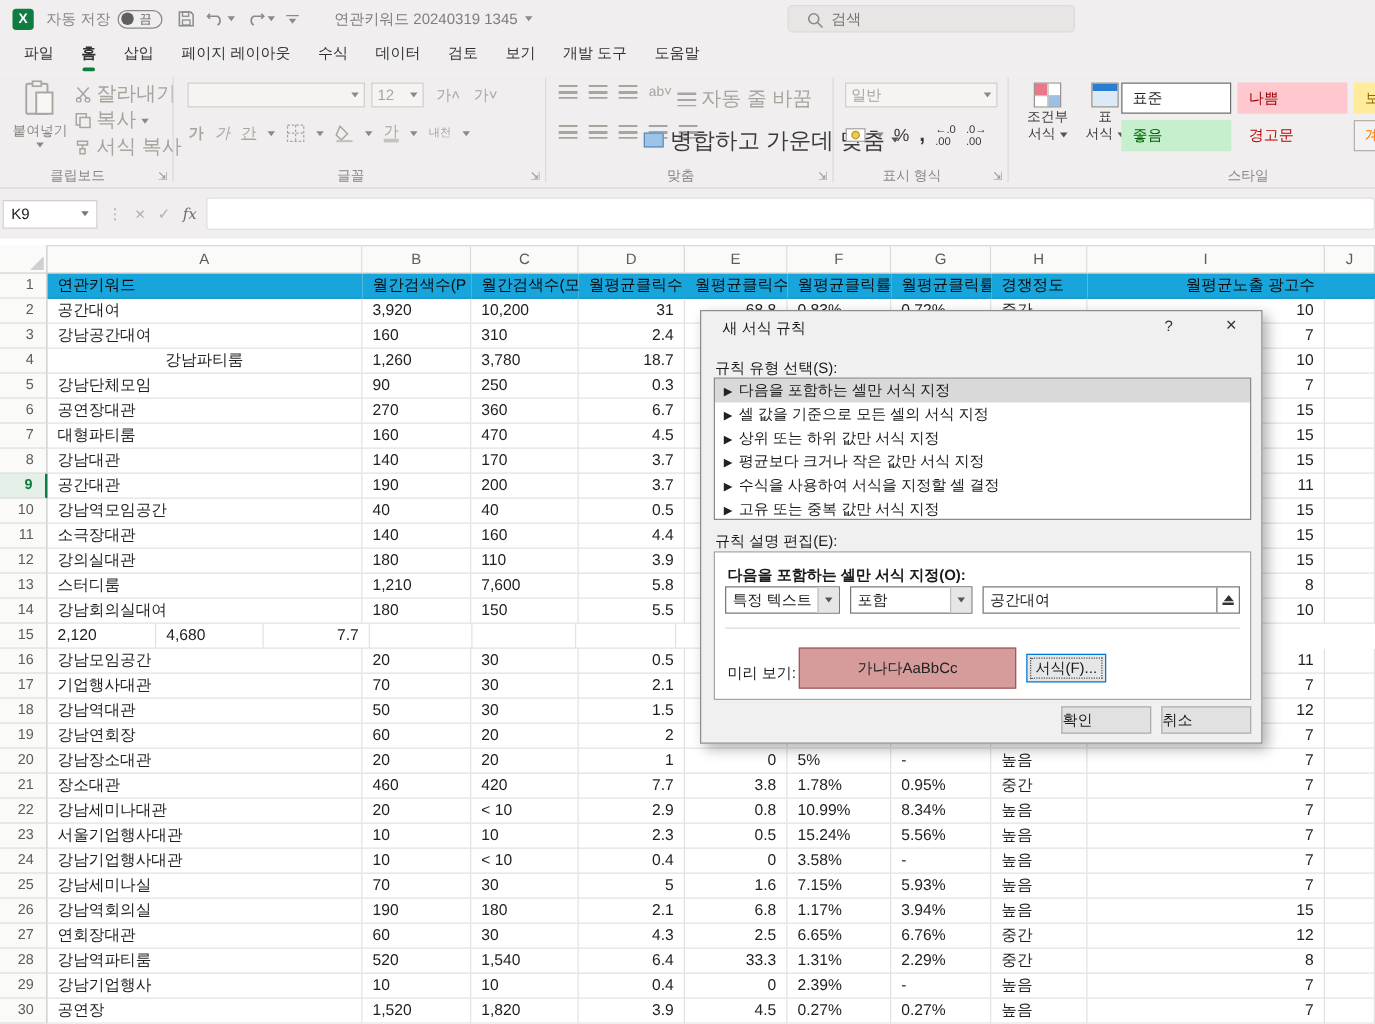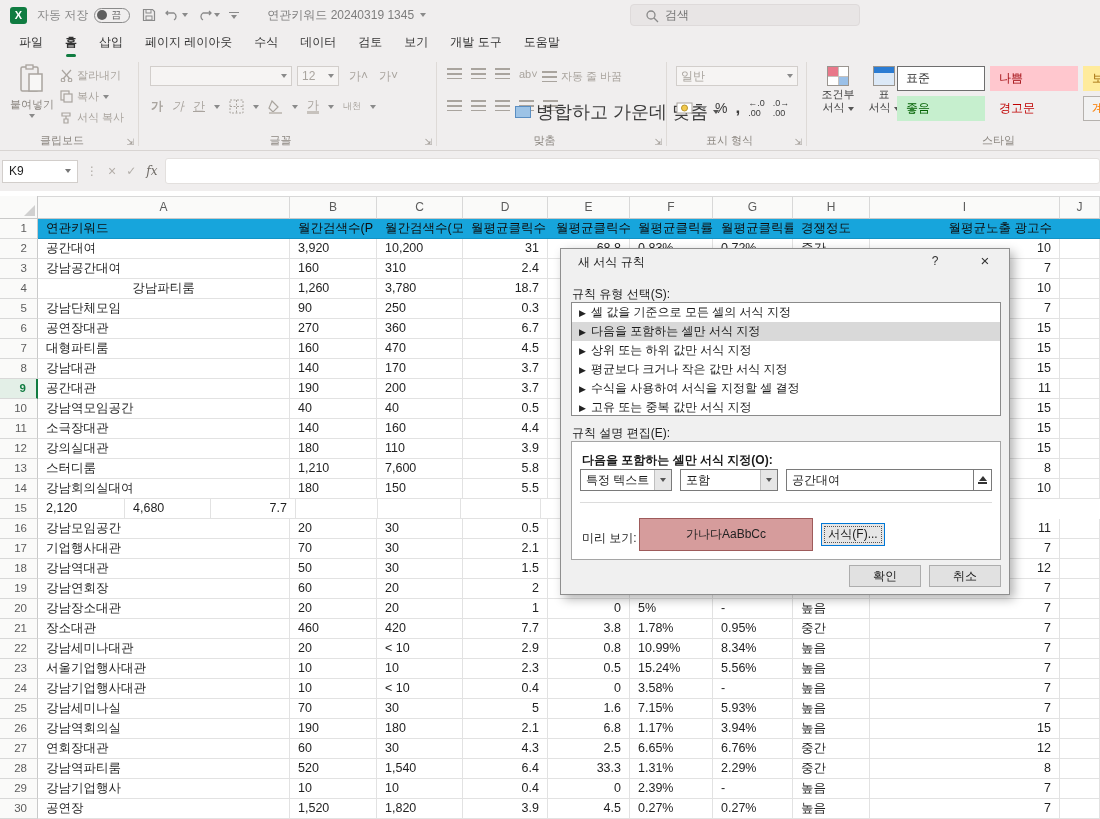--- a/index.html
+++ b/index.html
@@ -32,21 +32,21 @@
   .ribbon { position:absolute; left:0; top:58px; width:1100px; height:93px; background:#f0eeee; border-bottom:1px solid #d8d4d2; }
   .group { position:absolute; top:0; height:92px; }
   .group-label { position:absolute; bottom:2px; left:0; right:14px; text-align:center; font-size:11px; color:#8c8781; }
   .launcher { position:absolute; bottom:3px; right:4px; font-size:9px; color:#9a958f; }
   .vsep { position:absolute; top:4px; bottom:4px; width:1px; background:#dedad7; }
   .gicon { color:#a9a49e; }
   .glabel { font-size:11px; color:#8c8781; white-space:nowrap; }
   .small-btn { display:flex; align-items:center; gap:4px; height:21px; padding:0 2px; }
   .paste-btn { position:absolute; left:10px; top:6px; width:44px; text-align:center; }
   .fake-select { background:#f6f4f3; border:1px solid #d2cecb; height:20px; display:flex; align-items:center; justify-content:space-between; padding:0 4px; color:#a9a49e; }
-  .mini { font-size:11px; color:#a9a49e; white-space:nowrap; }
+  .mini { font-size:16px; color:#a9a49e; white-space:nowrap; }
   .txtbtn { color:#3b3b3b; font-size:18px; white-space:nowrap; }
   .style-cell { position:absolute; width:88px; height:25px; line-height:23px; padding-left:8px; font-size:12px; border:1px solid transparent; white-space:nowrap; overflow:hidden; }
   .style-cell.selected { border:1px solid #6e6e6e; }
   .style-cell.bordered { border:1px solid #b5b1ad; }
   .cf-grid { width:22px; height:20px; display:grid; grid-template-columns:1fr 1fr; border:1px solid #9a958f; margin:0 auto; }
   .cf-grid span:nth-child(1){background:#e8788a;} .cf-grid span:nth-child(2){background:#fff;border-left:1px solid #c7c2bd;}
   .cf-grid span:nth-child(3){background:#fff;border-top:1px solid #c7c2bd;} .cf-grid span:nth-child(4){background:#9ac0e8;border-left:1px solid #c7c2bd;border-top:1px solid #c7c2bd;}
   .tbl-grid { width:22px; height:20px; border:1px solid #9a958f; margin:0 auto; background:linear-gradient(#2b7cd3 0 6px, #dce9f7 6px); }
   .two-line { font-size:11px; color:#3b3b3b; text-align:center; line-height:13px; margin-top:2px; }
   .align-lines { width:15px; height:11px; background:repeating-linear-gradient(#a9a49e 0 2px, transparent 2px 5px); }
@@ -91,21 +91,21 @@
   .dd .arrow-zone .chev { border-top-color:#555; }
   .txt-input { position:absolute; left:214px; top:27px; width:206px; height:22px; background:#fff; border:1px solid #7a7a7a; display:flex; align-items:center; }
   .txt-input .val { flex:1; padding-left:5px; }
   .range-btn { width:18px; height:20px; border-left:1px solid #7a7a7a; display:flex; flex-direction:column; align-items:center; justify-content:center; }
   .range-btn .up { width:0; height:0; border-left:4px solid transparent; border-right:4px solid transparent; border-bottom:5px solid #333; }
   .range-btn .bar { width:9px; height:2px; background:#333; margin-top:1px; }
   .gb-divider { position:absolute; left:8px; right:8px; top:60px; height:1px; background:#dcdcdc; }
   .preview-label { position:absolute; left:10px; top:88px; }
   .preview-swatch { position:absolute; left:67px; top:76px; width:174px; height:33px; background:#d69c9c; border:1px solid #9e5b5b; text-align:center; line-height:31px; color:#222; }
   .format-btn { position:absolute; left:249px; top:81px; width:64px; height:23px; background:#e6e6e6; border:1px solid #0078d7; outline:1px dotted #555; outline-offset:-4px; text-align:center; line-height:21px; }
-  .dlg-btn { position:absolute; top:316px; width:72px; height:22px; background:#e1e1e1; border:1px solid #adadad; text-align:center; line-height:20px; }
+  .dlg-btn { position:absolute; top:316px; width:72px; height:22px; background:#e1e1e1; border:1px solid #adadad; text-align:left; line-height:20px; }
   .ok-btn { right:88px; } .cancel-btn { right:8px; }
 </style>
 </head>
 <body>
 
 <div class="titlebar">
   <div class="xl-icon">X</div>
   <div class="autosave">
     <span>자동 저장</span>
     <span class="toggle">
@@ -743,22 +743,22 @@
     </div>
 </div>
 
 <div class="dialog">
   <div class="dlg-title">새 서식 규칙</div>
   <div class="dlg-help">?</div>
   <div class="dlg-close">×</div>
 
   <div class="rule-label">규칙 유형 선택(S):</div>
   <div class="listbox">
+      <div class="rule-item selected"><span class="marker">▶</span><span>다음을 포함하는 셀만 서식 지정</span></div>
       <div class="rule-item"><span class="marker">▶</span><span>셀 값을 기준으로 모든 셀의 서식 지정</span></div>
-      <div class="rule-item selected"><span class="marker">▶</span><span>다음을 포함하는 셀만 서식 지정</span></div>
       <div class="rule-item"><span class="marker">▶</span><span>상위 또는 하위 값만 서식 지정</span></div>
       <div class="rule-item"><span class="marker">▶</span><span>평균보다 크거나 작은 값만 서식 지정</span></div>
       <div class="rule-item"><span class="marker">▶</span><span>수식을 사용하여 서식을 지정할 셀 결정</span></div>
       <div class="rule-item"><span class="marker">▶</span><span>고유 또는 중복 값만 서식 지정</span></div>
     </div>
 
   <div class="edit-label">규칙 설명 편집(E):</div>
   <div class="groupbox">
     <div class="cond-label">다음을 포함하는 셀만 서식 지정(O):</div>
     <div class="dd" style="left:8px;width:92px;">

